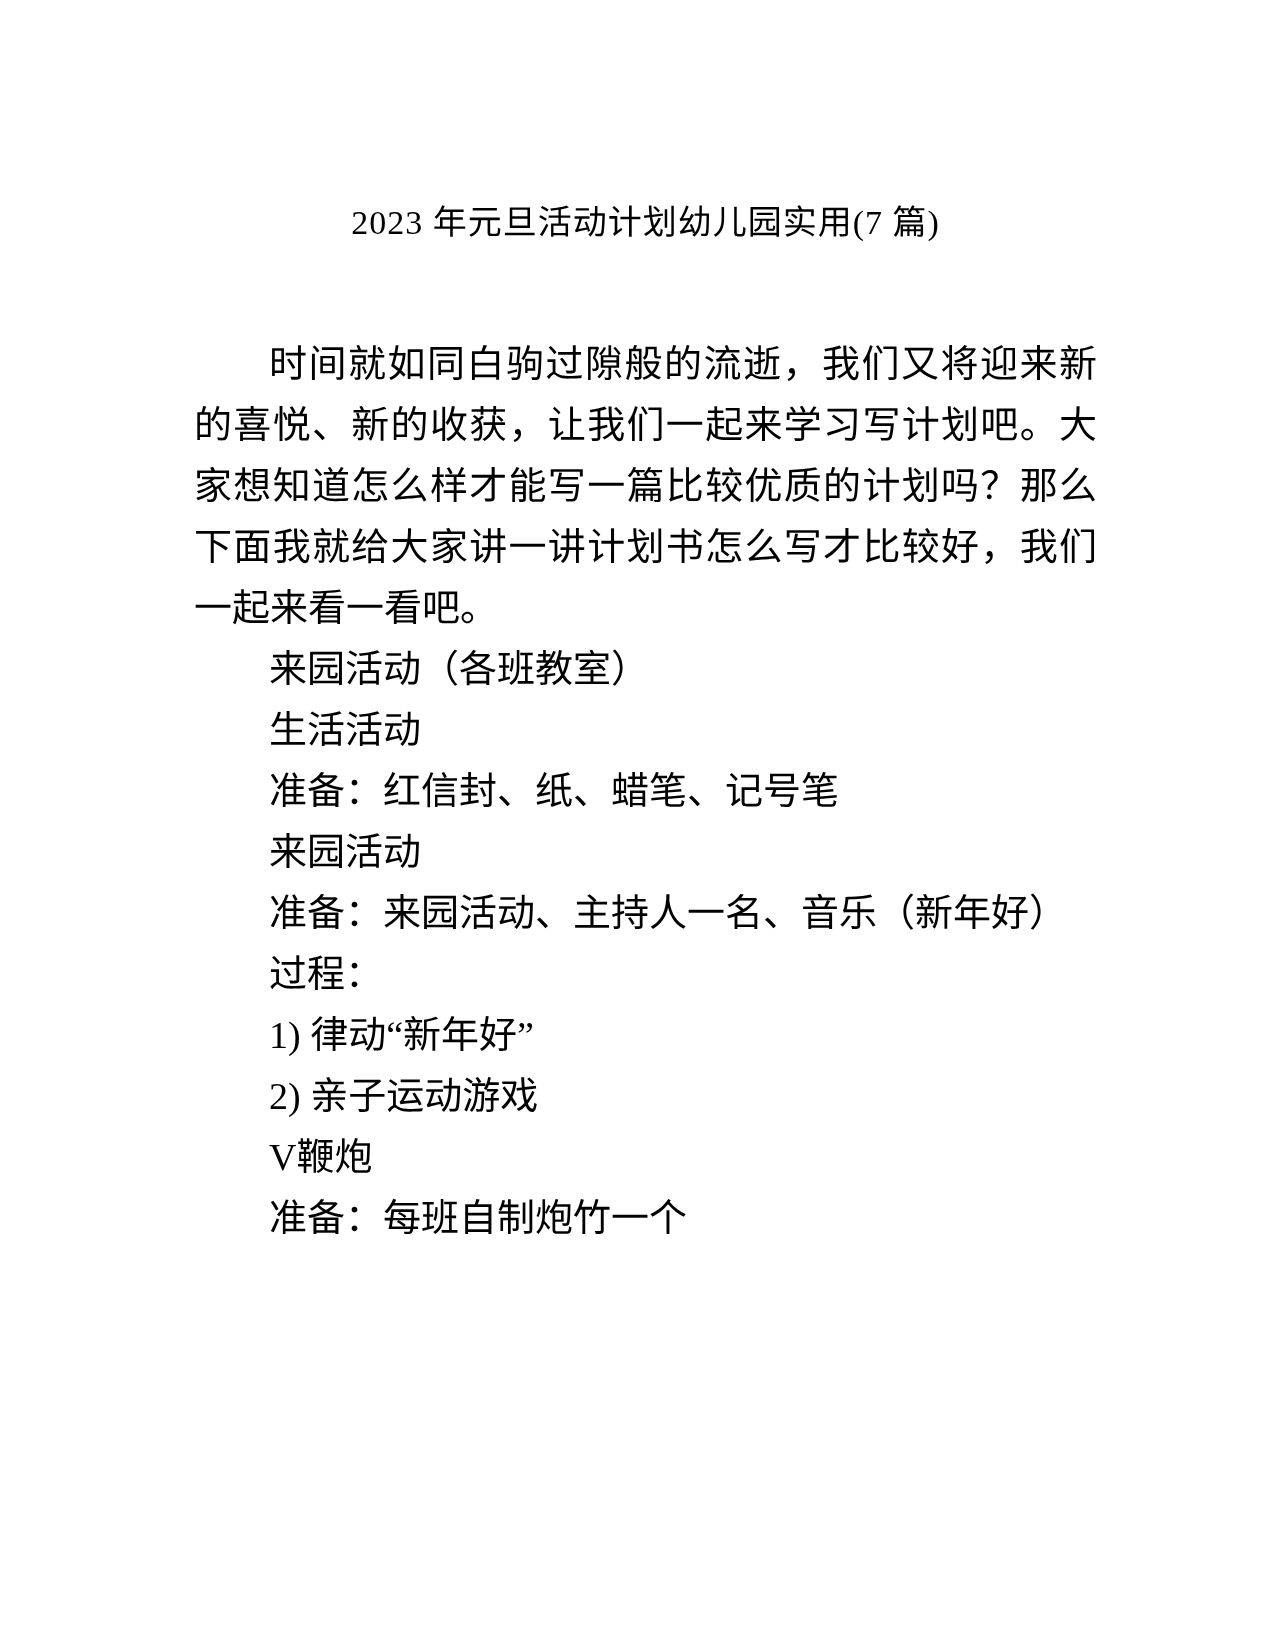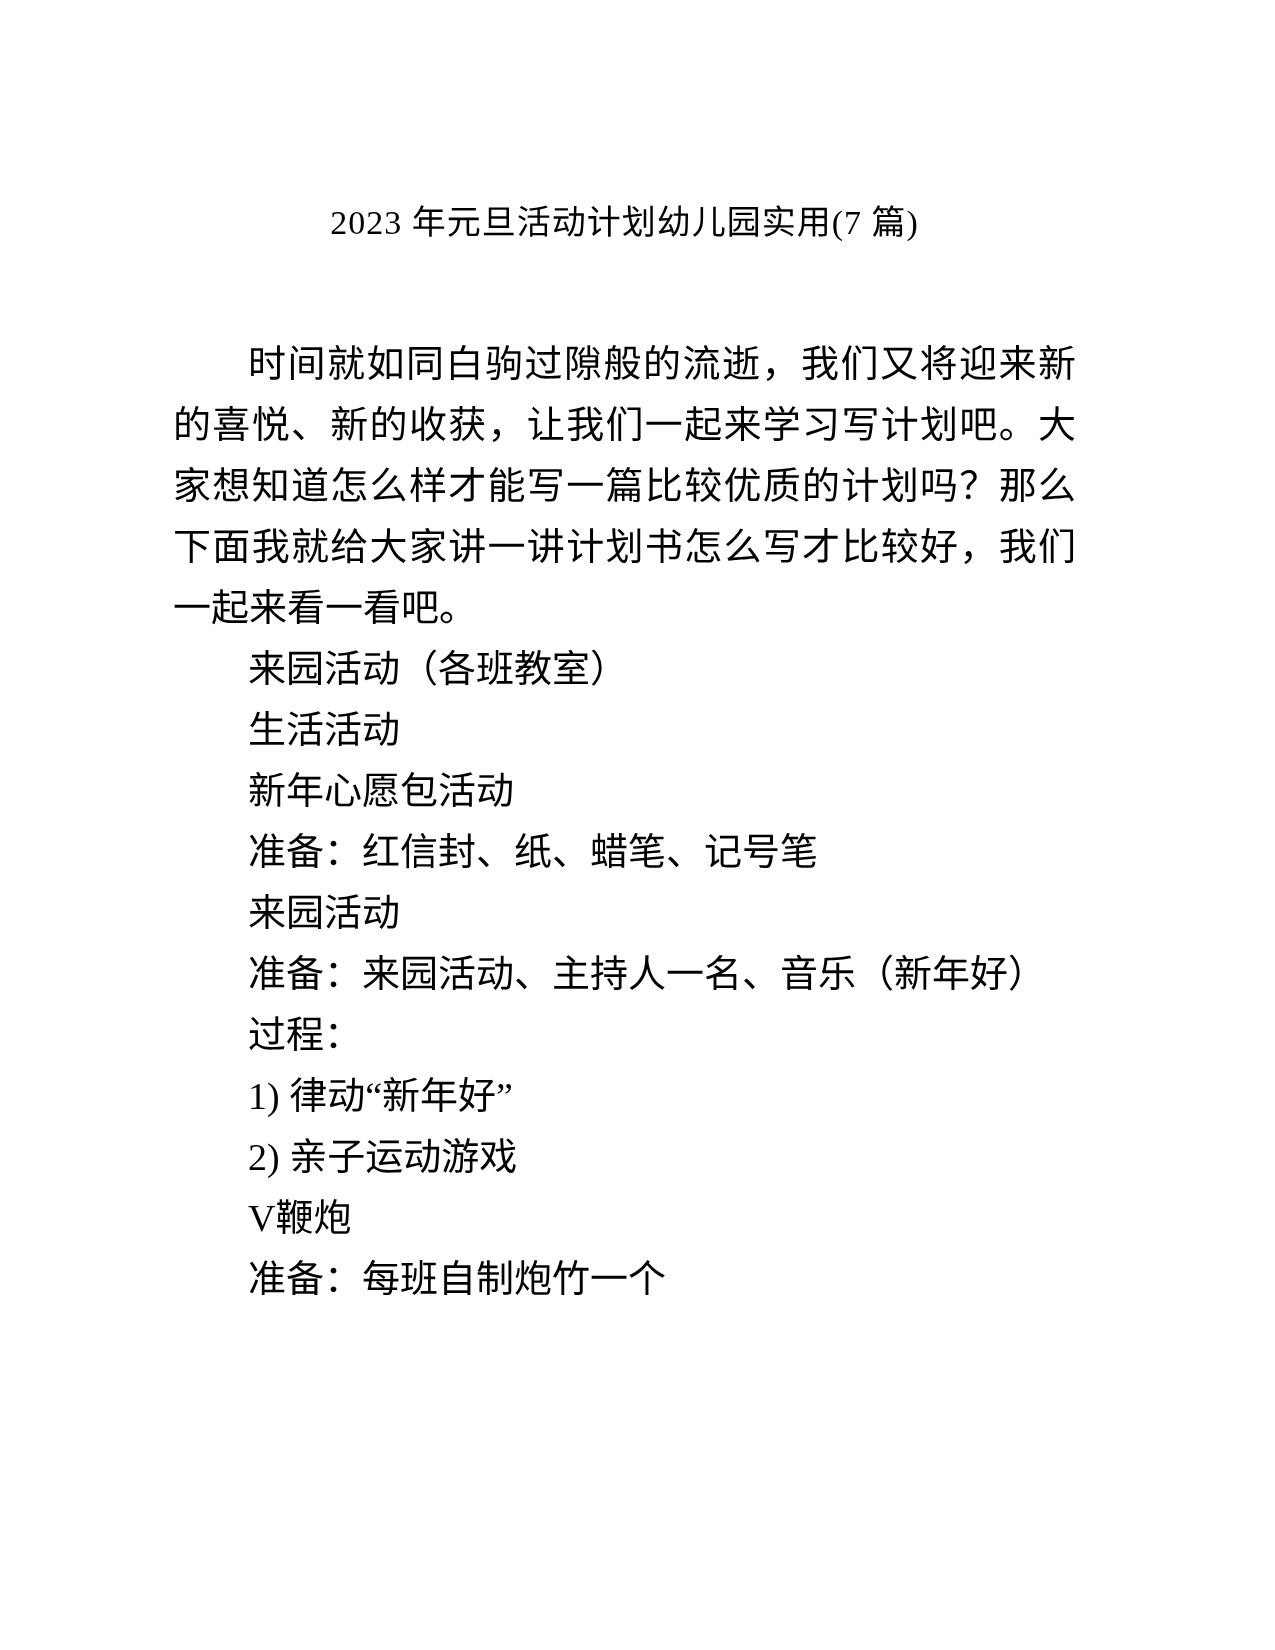--- a/index.html
+++ b/index.html
@@ -11,21 +11,21 @@
     position: relative;
     width: 1275px;
     height: 1650px;
     background: #ffffff;
     overflow: hidden;
     font-family: "Liberation Serif", "DejaVu Serif", serif;
     color: #000000;
   }
   .doc {
     position: absolute;
-    left: 173px;
+    left: 194px;
     top: 198px;
     width: 903px;
   }
   .doc-title {
     margin: 0;
     font-size: 34px;
     font-weight: 400;
     line-height: 50px;
     text-align: center;
     letter-spacing: 1px;
@@ -46,21 +46,20 @@
 </head>
 <body>
 
 <div class="page">
   <div class="doc">
     <h1 class="doc-title">2023 年元旦活动计划幼儿园实用(7 篇)</h1>
     <div class="body-text">
       <p>时间就如同白驹过隙般的流逝，我们又将迎来新的喜悦、新的收获，让我们一起来学习写计划吧。大家想知道怎么样才能写一篇比较优质的计划吗？那么下面我就给大家讲一讲计划书怎么写才比较好，我们一起来看一看吧。</p>
       <p>来园活动（各班教室）</p>
       <p>生活活动</p>
-      <p>新年心愿包活动</p>
       <p>准备：红信封、纸、蜡笔、记号笔</p>
       <p>来园活动</p>
       <p>准备：来园活动、主持人一名、音乐（新年好）</p>
       <p>过程：</p>
       <p>1) 律动“新年好”</p>
       <p>2) 亲子运动游戏</p>
       <p>V鞭炮</p>
       <p>准备：每班自制炮竹一个</p>
     </div>
   </div>

